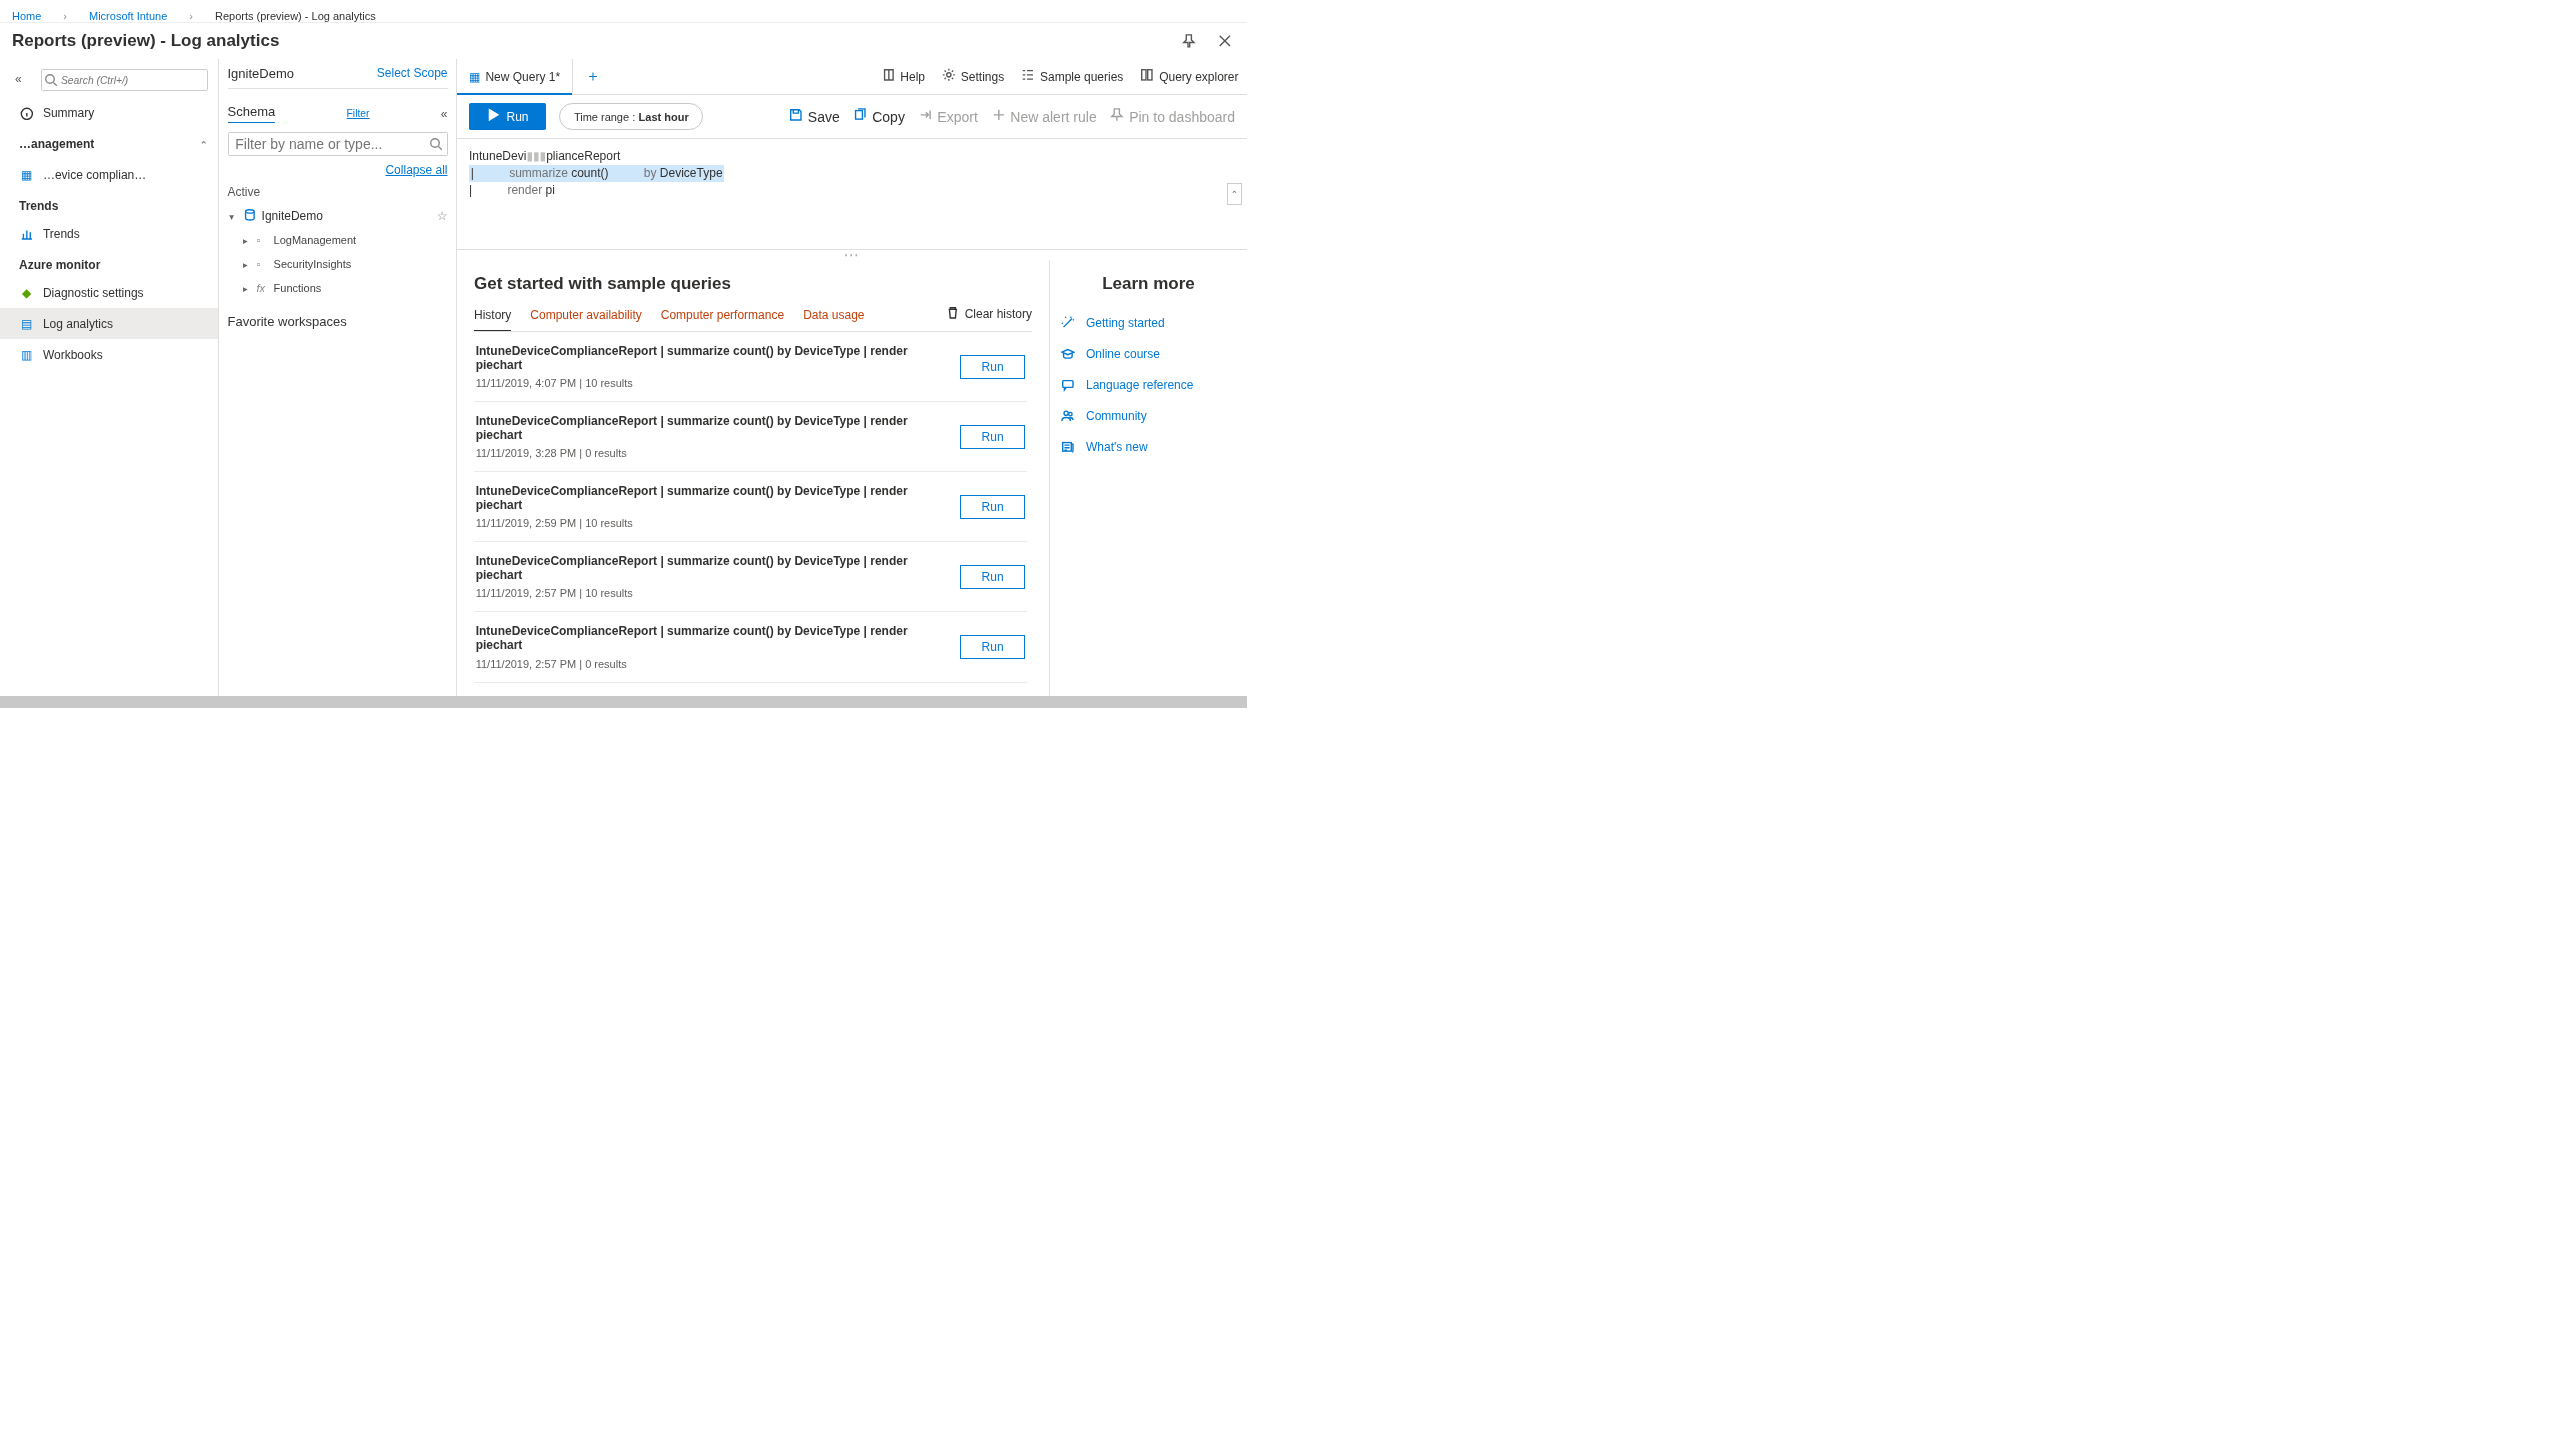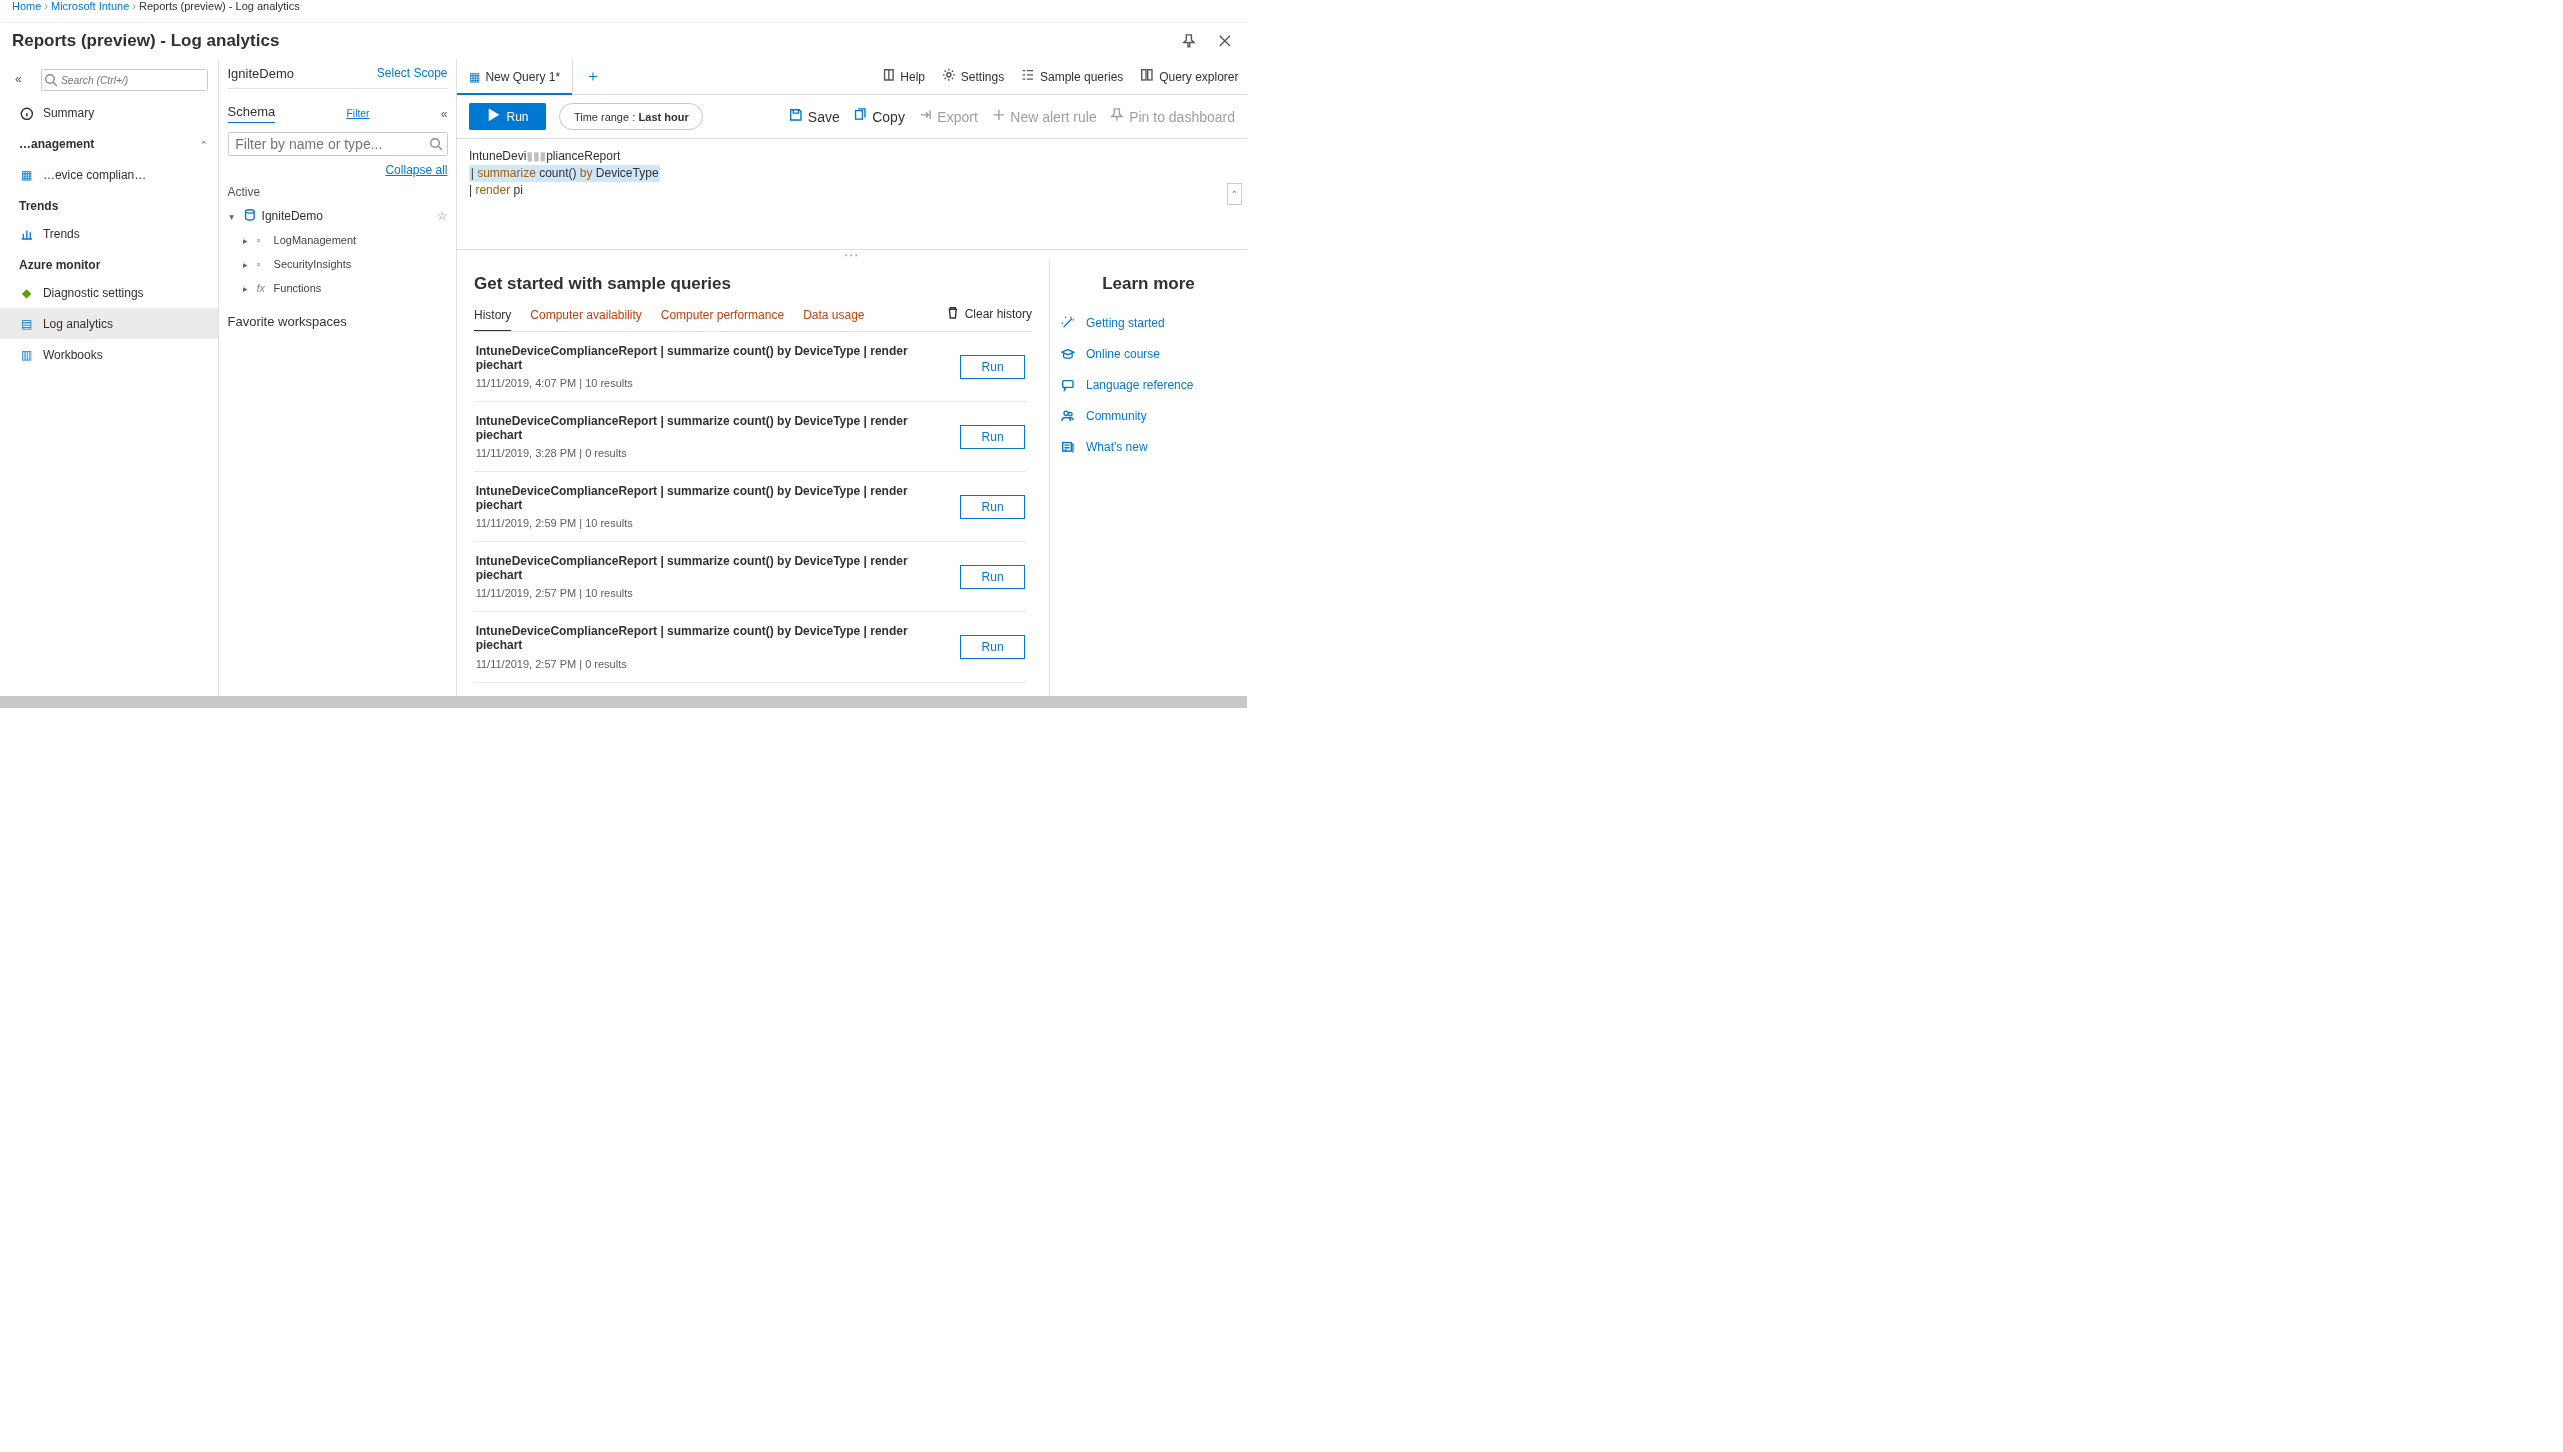--- a/index.html
+++ b/index.html
@@ -1,18 +1,18 @@
 <!DOCTYPE html>
 <html style="font-size:13.7px"><head>
 <meta charset="utf-8">
 <style>
 *{box-sizing:border-box;margin:0;padding:0;font-family:"Segoe UI",Arial,sans-serif;}
 body{background:#fff;color:#323130;font-size:12px;overflow:hidden;}
 .root{width:1247px;height:708px;display:flex;flex-direction:column;border-bottom:12px solid #c8c8c8;}
-.breadcrumbs{height:23px;display:flex;align-items:flex-start;padding:0 12px;gap:3px;font-size:11px;border-bottom:0.9px solid #eee;}
+.breadcrumbs{height:23px;display:flex;align-items:flex-end;padding:0 12px;gap:22px;font-size:11px;border-bottom:0.9px solid #eee;}
 .breadcrumbs a{color:#0078d4;text-decoration:none;}
 .breadcrumbs .sep{color:#888;}
 .titlebar{height:36px;display:flex;align-items:center;justify-content:space-between;padding:0 12px;}
 .titlebar h1{font-size:17px;font-weight:600;}
 .titlebar .icon-btn{width:20.5px;height:20.5px;display:flex;align-items:center;justify-content:center;cursor:pointer;color:#555;}
 .titlebar .right{display:flex;gap:15.4px;}
 .main{flex:1;display:flex;min-height:0;}
 
 .leftnav{width:219px;border-right:0.9px solid #e1dfdd;display:flex;flex-direction:column;padding-top:5.1px;}
 .search-wrap{position:relative;margin:5.1px 10.3px 6.8px 41px;}
@@ -62,21 +62,21 @@
 .runbar{height:44px;border-bottom:0.9px solid #e1dfdd;display:flex;align-items:center;gap:13.7px;padding:0 12px;}
 .run-btn{background:#0078d4;color:#fff;border:none;height:27px;padding:0 17px;border-radius:1.7px;display:flex;align-items:center;gap:6.8px;font-size:12px;cursor:pointer;}
 .tr-pill{height:27px;border:0.9px solid #c8c6c4;border-radius:13.7px;padding:0 13.7px;display:flex;align-items:center;font-size:11px;cursor:pointer;}
 .tr-pill b{font-weight:600;margin-left:3.4px;}
 .runbar .spacer{flex:1;}
 .runbar .ritem{display:flex;align-items:center;gap:5.1px;cursor:pointer;color:#323130;font-size:14px;}
 .runbar .ritem.disabled{color:#a19f9d;}
 .runbar .ricon{color:#0078d4;}
 .runbar .ritem.disabled .ricon{color:#a19f9d;}
 .editor{height:111px;border-bottom:0.9px solid #e1dfdd;padding:8.5px 12px;font-family:Consolas,monospace;font-size:12px;line-height:17px;position:relative;}
-.editor .kw{color:#a16207;}
+.editor .kw{color:#737373;margin-left:32px;}
 .ed-collapse{position:absolute;right:5.1px;top:50%;transform:translateY(-50%);border:0.9px solid #ccc;width:15.4px;height:22px;display:flex;align-items:center;justify-content:center;font-size:8.5px;color:#666;cursor:pointer;}
 .grip{height:10.3px;display:flex;align-items:center;justify-content:center;color:#aaa;font-size:15.4px;letter-spacing:1.7px;cursor:row-resize;}
 .results{flex:1;display:flex;min-height:0;}
 .res-main{flex:1;padding:8.5px 17px;overflow:hidden;border-right:0.9px solid #e1dfdd;display:flex;flex-direction:column;}
 .res-main h2{font-size:17px;font-weight:600;margin:5.1px 0 12px;}
 .rtabs{display:flex;justify-content:space-between;align-items:flex-end;border-bottom:0.9px solid #e1dfdd;}
 .rtabs .tabset{display:flex;gap:19px;}
 .rtabs .rtab{padding-bottom:8.5px;font-size:12px;color:#c2410c;cursor:pointer;border-bottom:1.7px solid transparent;}
 .rtabs .rtab.active{color:#323130;border-bottom-color:#323130;}
 .rtabs .clear{display:flex;align-items:center;gap:5.1px;color:#323130;padding-bottom:8.5px;cursor:pointer;font-size:12px;}

